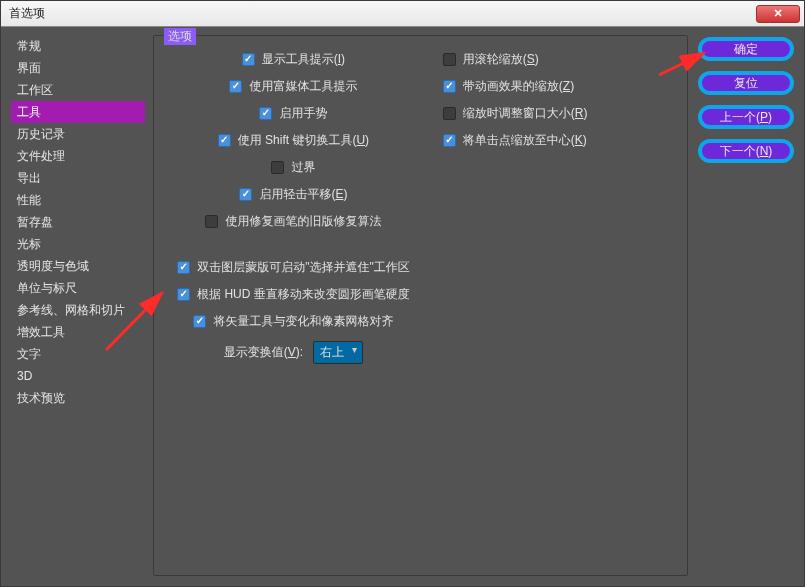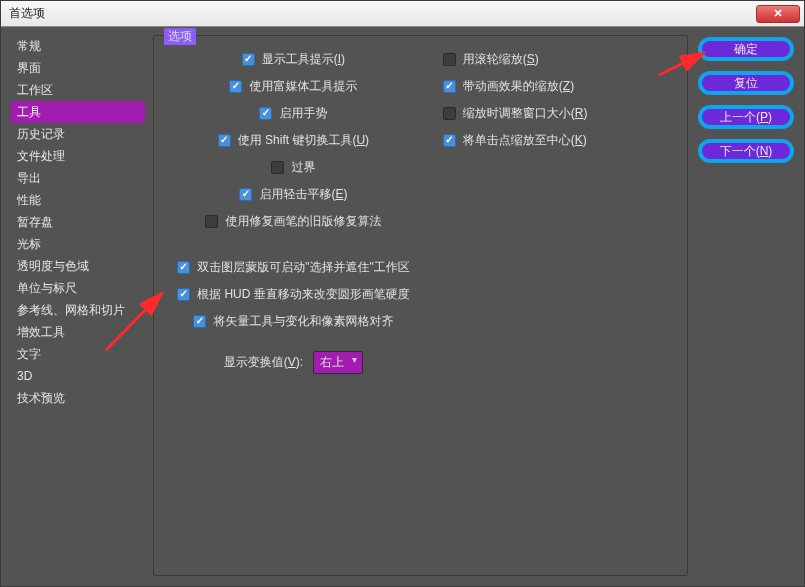--- a/index.html
+++ b/index.html
@@ -18,22 +18,22 @@
 .panel-body { display: flex; gap: 20px; padding-top: 10px; }
 .col { display: flex; flex-direction: column; gap: 9px; }
 .col-left { flex: 1.05; align-items: center; }
 .col-right { flex: 0.95; }
 .check-row { display: flex; align-items: center; gap: 7px; font-size: 12px; color: #e2e2e2; height: 18px; }
 .checkbox { width: 13px; height: 13px; border: 1px solid #2a2a2a; border-radius: 2px; background: #3d3d3d; display: flex; align-items: center; justify-content: center; flex-shrink: 0; cursor: pointer; }
 .checkbox.checked { background: #4a90d9; border-color: #2a6db3; }
 .checkbox.checked::after { content: "✓"; color: #fff; font-size: 10px; line-height: 1; font-weight: bold; }
 .underline { text-decoration: underline; }
 .spacer { height: 10px; }
-.transform-row { display: flex; align-items: center; gap: 10px; margin-top: 12px; font-size: 12px; color: #e2e2e2; }
-.select { background: #a21caf; border: 1px solid #2c2c2c; color: #e2e2e2; font-size: 12px; padding: 2px 18px 2px 6px; border-radius: 2px; position: relative; cursor: pointer; }
+.transform-row { display: flex; align-items: center; gap: 10px; margin-top: 2px; font-size: 12px; color: #e2e2e2; }
+.select { background: #0369a1; border: 1px solid #2c2c2c; color: #e2e2e2; font-size: 12px; padding: 2px 18px 2px 6px; border-radius: 2px; position: relative; cursor: pointer; }
 .select::after { content: "▾"; position: absolute; right: 5px; top: 2px; font-size: 10px; color: #ccc; }
 .right-buttons { width: 96px; display: flex; flex-direction: column; gap: 10px; padding-top: 2px; }
 .btn { height: 24px; background: #6d28d9; border: 4px solid #0ea5e9; border-radius: 12px; color: #e8e8e8; font-size: 12px; display: flex; align-items: center; justify-content: center; cursor: pointer; }
 .arrow { position: absolute; pointer-events: none; }
 </style>
 </head>
 <body>
 
 <div class="window">
   <div class="titlebar">

